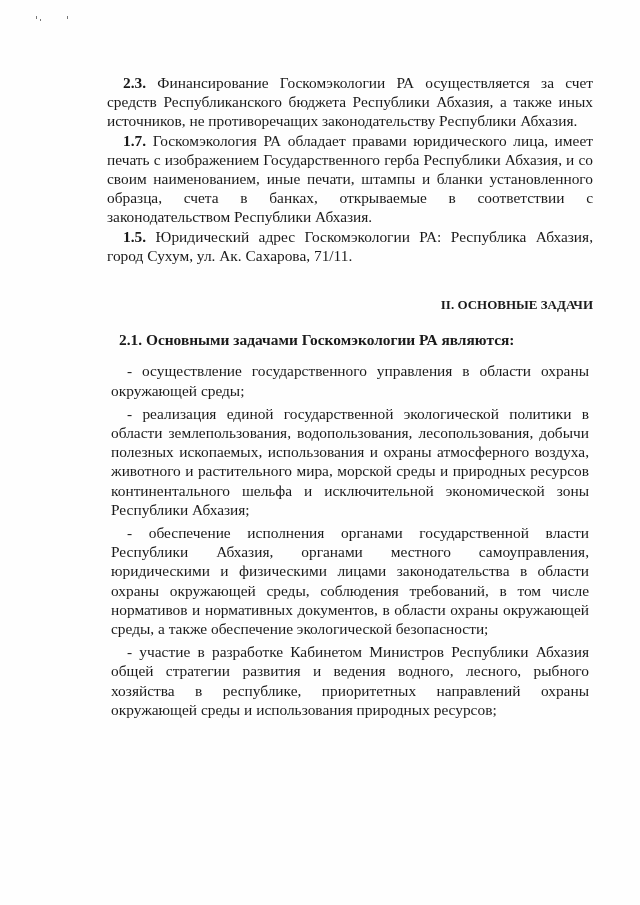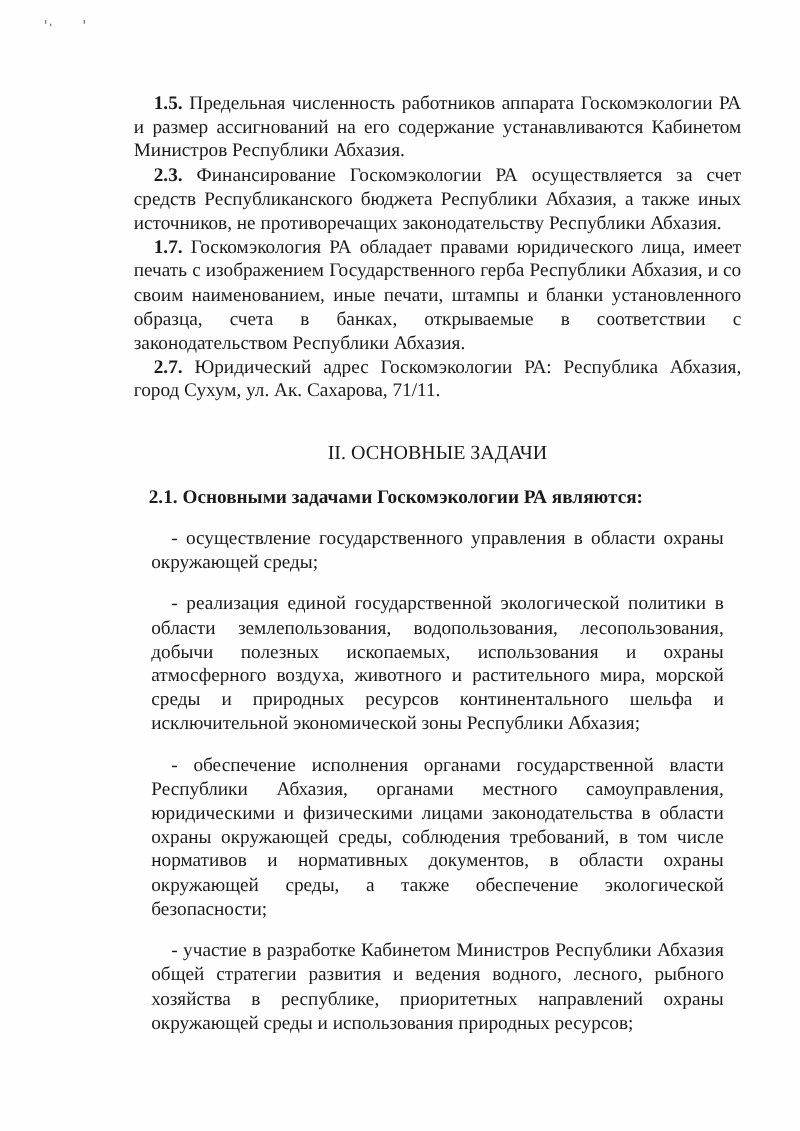--- a/index.html
+++ b/index.html
@@ -38,54 +38,53 @@
     }
     .para {
       margin: 0;
       text-align: justify;
       text-indent: 16px;
     }
     .para b {
       font-weight: bold;
     }
     .list-item {
-      margin: 14px;
+      margin: 4px;
       text-align: justify;
       text-indent: 16px;
     }
     .section-heading {
       margin: 30px 0 16px 0;
-      text-align: center;
-      font-weight: normal;
-      font-size: 16px;
+      text-align: right;
+      font-weight: bold;
+      font-size: 13px;
     }
     .sub-heading {
       margin: 12px;
       text-indent: 0;
       font-weight: bold;
     }
   </style>
 </head>
 <body>
 
 <div class="scan-marks">
   <span style="left:0;top:0;height:3px;"></span>
   <span style="left:4px;top:3px;height:2px;"></span>
   <span style="left:31px;top:0;height:3px;"></span>
 </div>
 
 <div class="page">
 
-  <p class="para"><b>1.5.</b> <span>Предельная численность работников аппарата Госкомэкологии РА и размер ассигнований на его содержание устанавливаются Кабинетом Министров Республики Абхазия.</span></p>
 
   <p class="para"><b>2.3.</b> <span>Финансирование Госкомэкологии РА осуществляется за счет средств Республиканского бюджета Республики Абхазия, а также иных источников, не противоречащих законодательству Республики Абхазия.</span></p>
 
   <p class="para"><b>1.7.</b> <span>Госкомэкология РА обладает правами юридического лица, имеет печать с изображением Государственного герба Республики Абхазия, и со своим наименованием, иные печати, штампы и бланки установленного образца, счета в банках, открываемые в соответствии с законодательством Республики Абхазия.</span></p>
 
-  <p class="para"><b>2.7.</b> <span>Юридический адрес Госкомэкологии РА: Республика Абхазия, город Сухум, ул. Ак. Сахарова, 71/11.</span></p>
+  <p class="para"><b>1.5.</b> <span>Юридический адрес Госкомэкологии РА: Республика Абхазия, город Сухум, ул. Ак. Сахарова, 71/11.</span></p>
 
   <h2 class="section-heading">II. ОСНОВНЫЕ ЗАДАЧИ</h2>
 
   <p class="para sub-heading" style="text-indent:0;">2.1. Основными задачами Госкомэкологии РА являются:</p>
 
   <p class="list-item">- осуществление государственного управления в области охраны окружающей среды;</p>
   <p class="list-item">- реализация единой государственной экологической политики в области землепользования, водопользования, лесопользования, добычи полезных ископаемых, использования и охраны атмосферного воздуха, животного и растительного мира, морской среды и природных ресурсов континентального шельфа и исключительной экономической зоны Республики Абхазия;</p>
   <p class="list-item">- обеспечение исполнения органами государственной власти Республики Абхазия, органами местного самоуправления, юридическими и физическими лицами законодательства в области охраны окружающей среды, соблюдения требований, в том числе нормативов и нормативных документов, в области охраны окружающей среды, а также обеспечение экологической безопасности;</p>
   <p class="list-item">- участие в разработке Кабинетом Министров Республики Абхазия общей стратегии развития и ведения водного, лесного, рыбного хозяйства в республике, приоритетных направлений охраны окружающей среды и использования природных ресурсов;</p>
 

